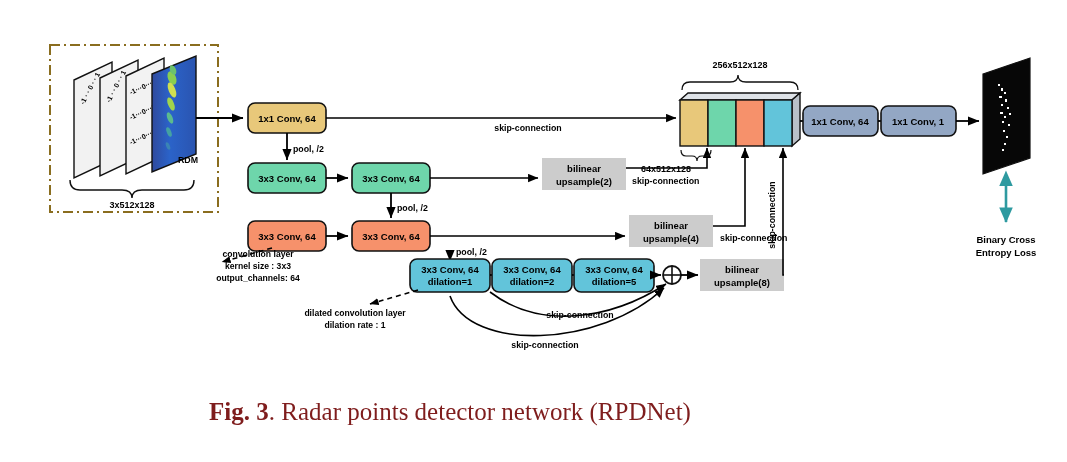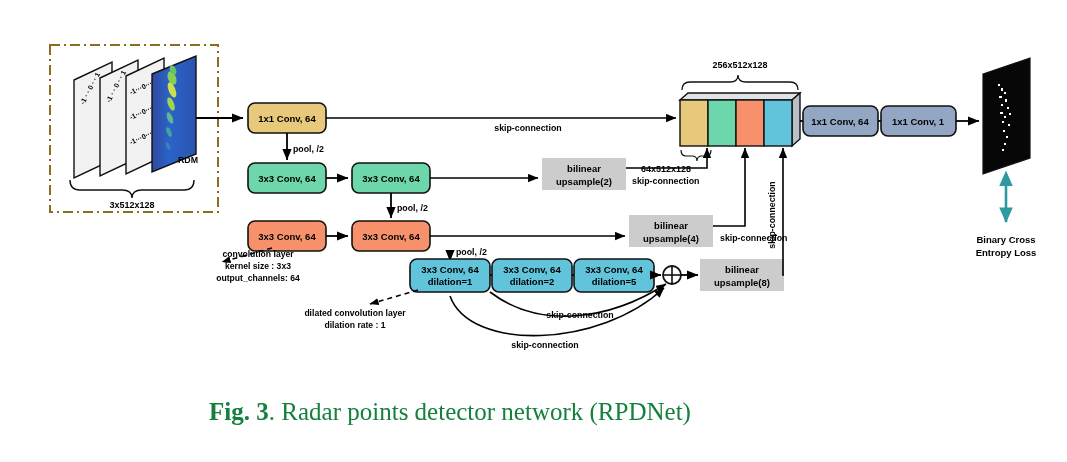--- a/index.html
+++ b/index.html
@@ -1,20 +1,20 @@
 <!DOCTYPE html>
 <html><head>
 <meta charset="utf-8">
 <style>
   html,body{margin:0;padding:0;background:#ffffff;}
   body{width:1067px;height:462px;position:relative;overflow:hidden;
        font-family:"Liberation Serif", serif;}
   #figure{position:absolute;left:0;top:0;width:1067px;height:462px;}
   .caption{position:absolute;left:0;top:398px;width:900px;text-align:center;
-           font-family:"Liberation Serif", serif;font-size:25px;color:#15803d;}
+           font-family:"Liberation Serif", serif;font-size:25px;color:#7f1d1d;}
   .caption b{font-weight:bold;}
   svg{display:block;}
   text{font-family:"Liberation Sans", sans-serif;fill:#000;}
   .boxlabel{font-size:9.5px;font-weight:bold;text-anchor:middle;dominant-baseline:middle;}
   .annot{font-size:8.8px;font-weight:bold;text-anchor:middle;}
   .annotl{font-size:8.8px;font-weight:bold;text-anchor:start;}
   .dimlabel{font-size:9px;font-weight:bold;text-anchor:middle;}
   .legendtxt{font-size:8.6px;font-weight:bold;text-anchor:middle;}
   .losstxt{font-size:9.5px;font-weight:bold;text-anchor:middle;}
   .matnum{font-size:7px;font-weight:bold;}

